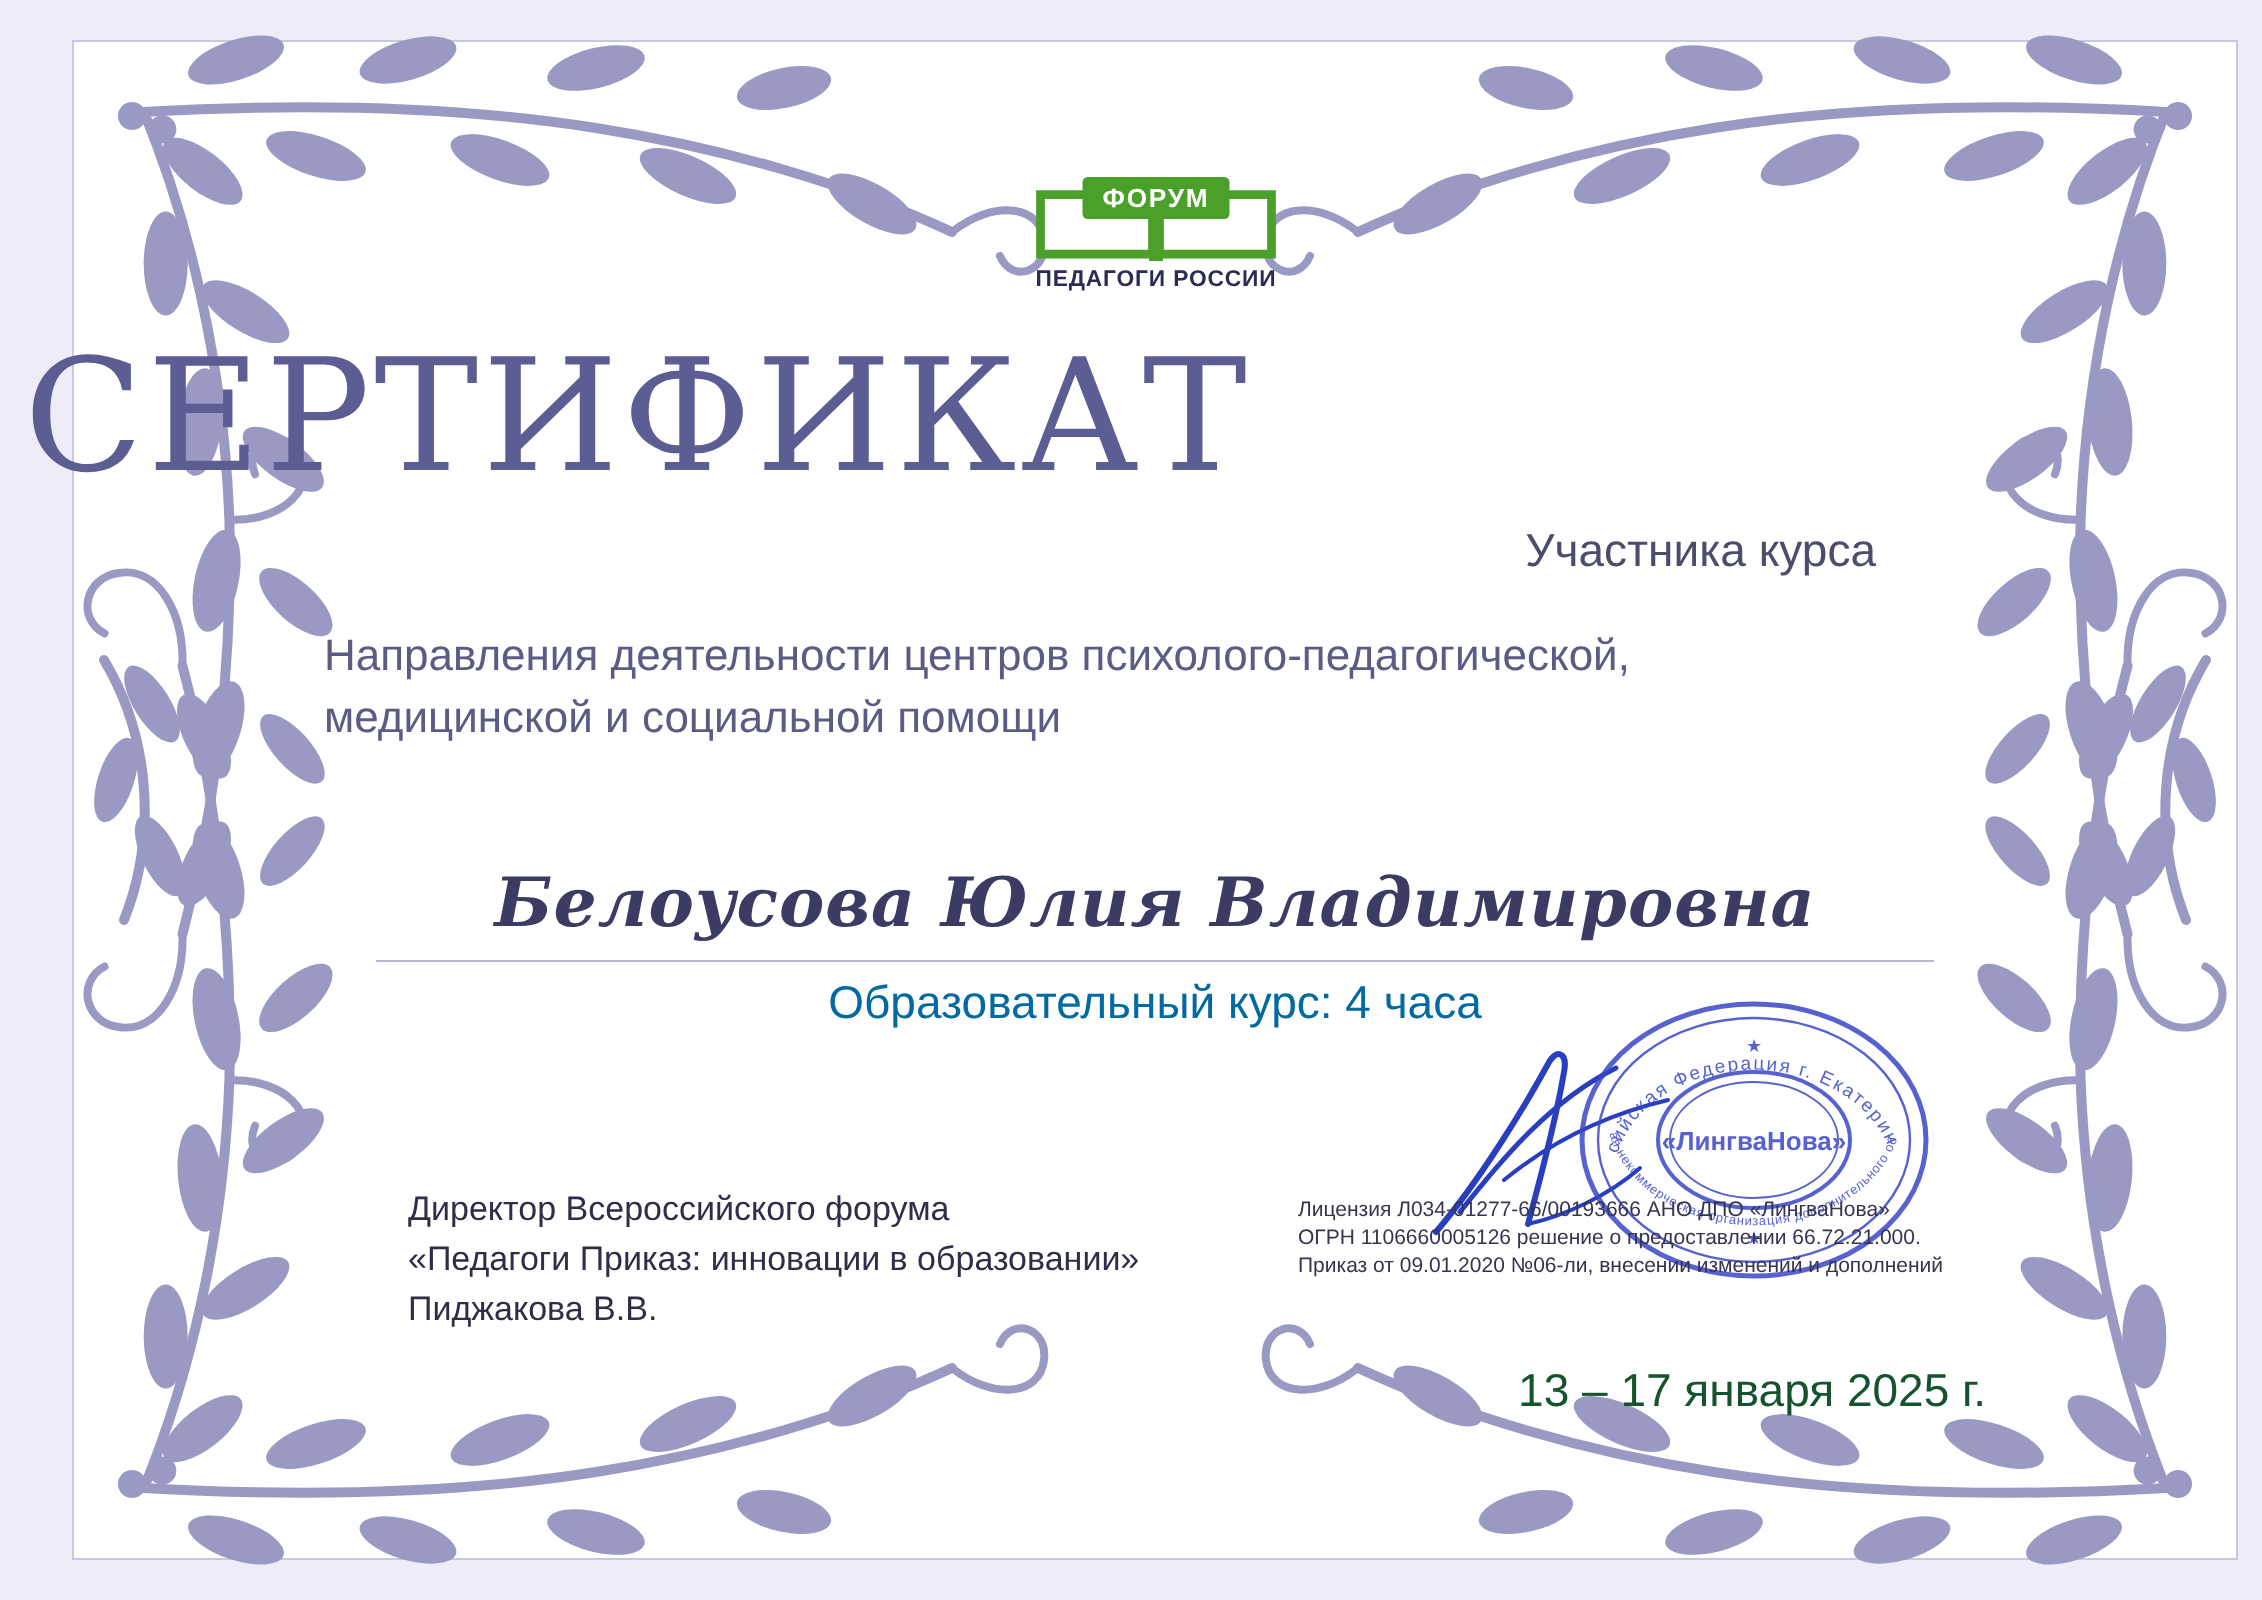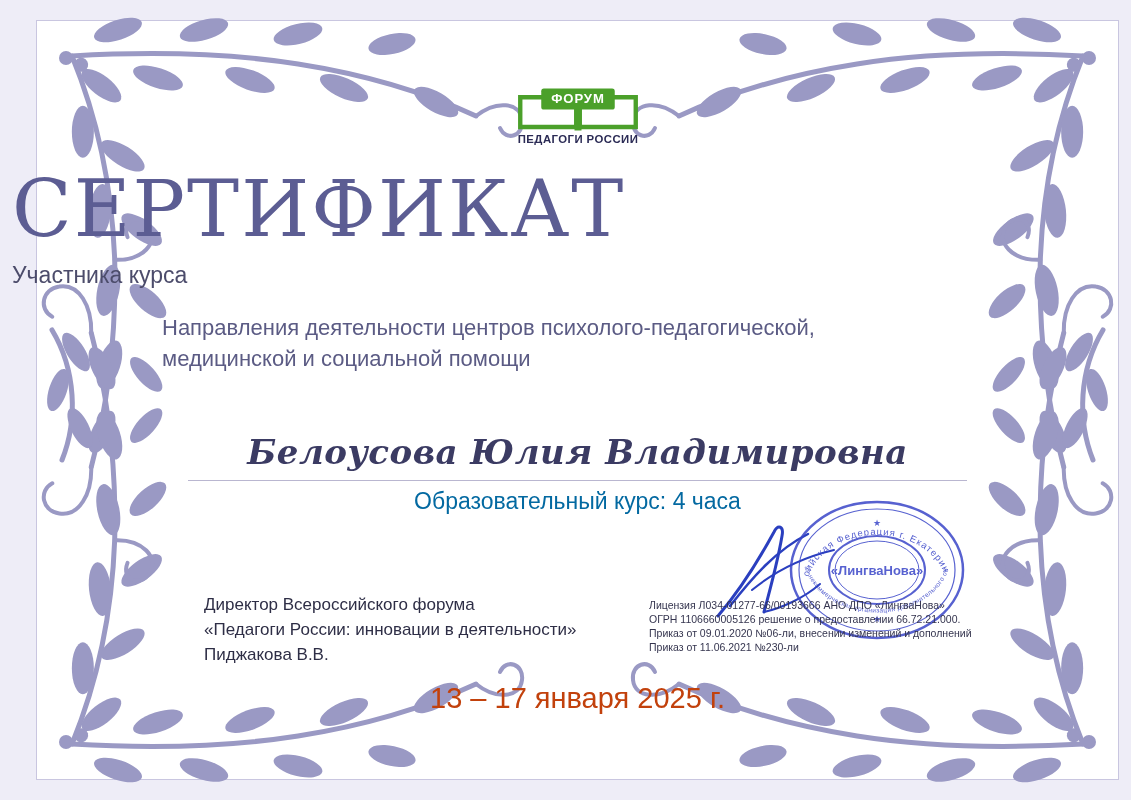--- a/index.html
+++ b/index.html
@@ -72,21 +72,21 @@
     letter-spacing: 2px;
     color: #5c5d93;
     font-weight: normal;
   }
 
   .subtitle {
     position: absolute;
     left: 0;
     top: 262px;
     width: 926px;
-    text-align: left;
+    text-align: right;
     font-size: 23px;
     color: #4c4c6b;
   }
 
   .course-name {
     position: absolute;
     left: 150px;
     top: 312px;
     width: 831px;
     text-align: left;
@@ -134,23 +134,23 @@
     font-size: 17px;
     line-height: 25px;
     color: #2e2e46;
   }
 
   .date {
     position: absolute;
     left: 150px;
     top: 682px;
     width: 831px;
-    text-align: center;
-    font-size: 29px;
-    color: #c2410c;
+    text-align: right;
+    font-size: 23px;
+    color: #14532d;
   }
 
   .license-block {
     position: absolute;
     left: 637px;
     top: 598px;
     width: 360px;
     font-size: 10.5px;
     line-height: 14px;
     color: #35354f;
@@ -301,27 +301,26 @@
           <textPath href="#arcBot" startOffset="50%" text-anchor="middle">Автономная некоммерческая организация дополнительного образования</textPath>
         </text>
         <text x="0" y="5" text-anchor="middle" font-family="Liberation Sans, sans-serif" font-size="13" font-weight="bold" fill="#3a46c8">«ЛингваНова»</text>
         <text x="0" y="-44" text-anchor="middle" font-family="Liberation Sans, sans-serif" font-size="9" fill="#3a46c8">★</text>
         <text x="0" y="52" text-anchor="middle" font-family="Liberation Sans, sans-serif" font-size="9" fill="#3a46c8">★</text>
       </g>
     </svg>
 
     <div class="director-block">
       <div>Директор Всероссийского форума</div>
-      <div>«Педагоги России: инновации в деятельности»</div>
+      <div>«Педагоги Приказ: инновации в образовании»</div>
       <div>Пиджакова В.В.</div>
     </div>
 
     <div class="license-block">
       <div>Лицензия Л034-01277-66/00193666 АНО ДПО «ЛингваНова»</div>
       <div>ОГРН 1106660005126 решение о предоставлении 66.72.21.000.</div>
       <div>Приказ от 09.01.2020 №06-ли, внесении изменений и дополнений</div>
-      <div>Приказ от 11.06.2021 №230-ли</div>
     </div>
 
     <div class="date">13 – 17 января 2025 г.</div>
 
   </div>
 </div>
 
 </body></html>

